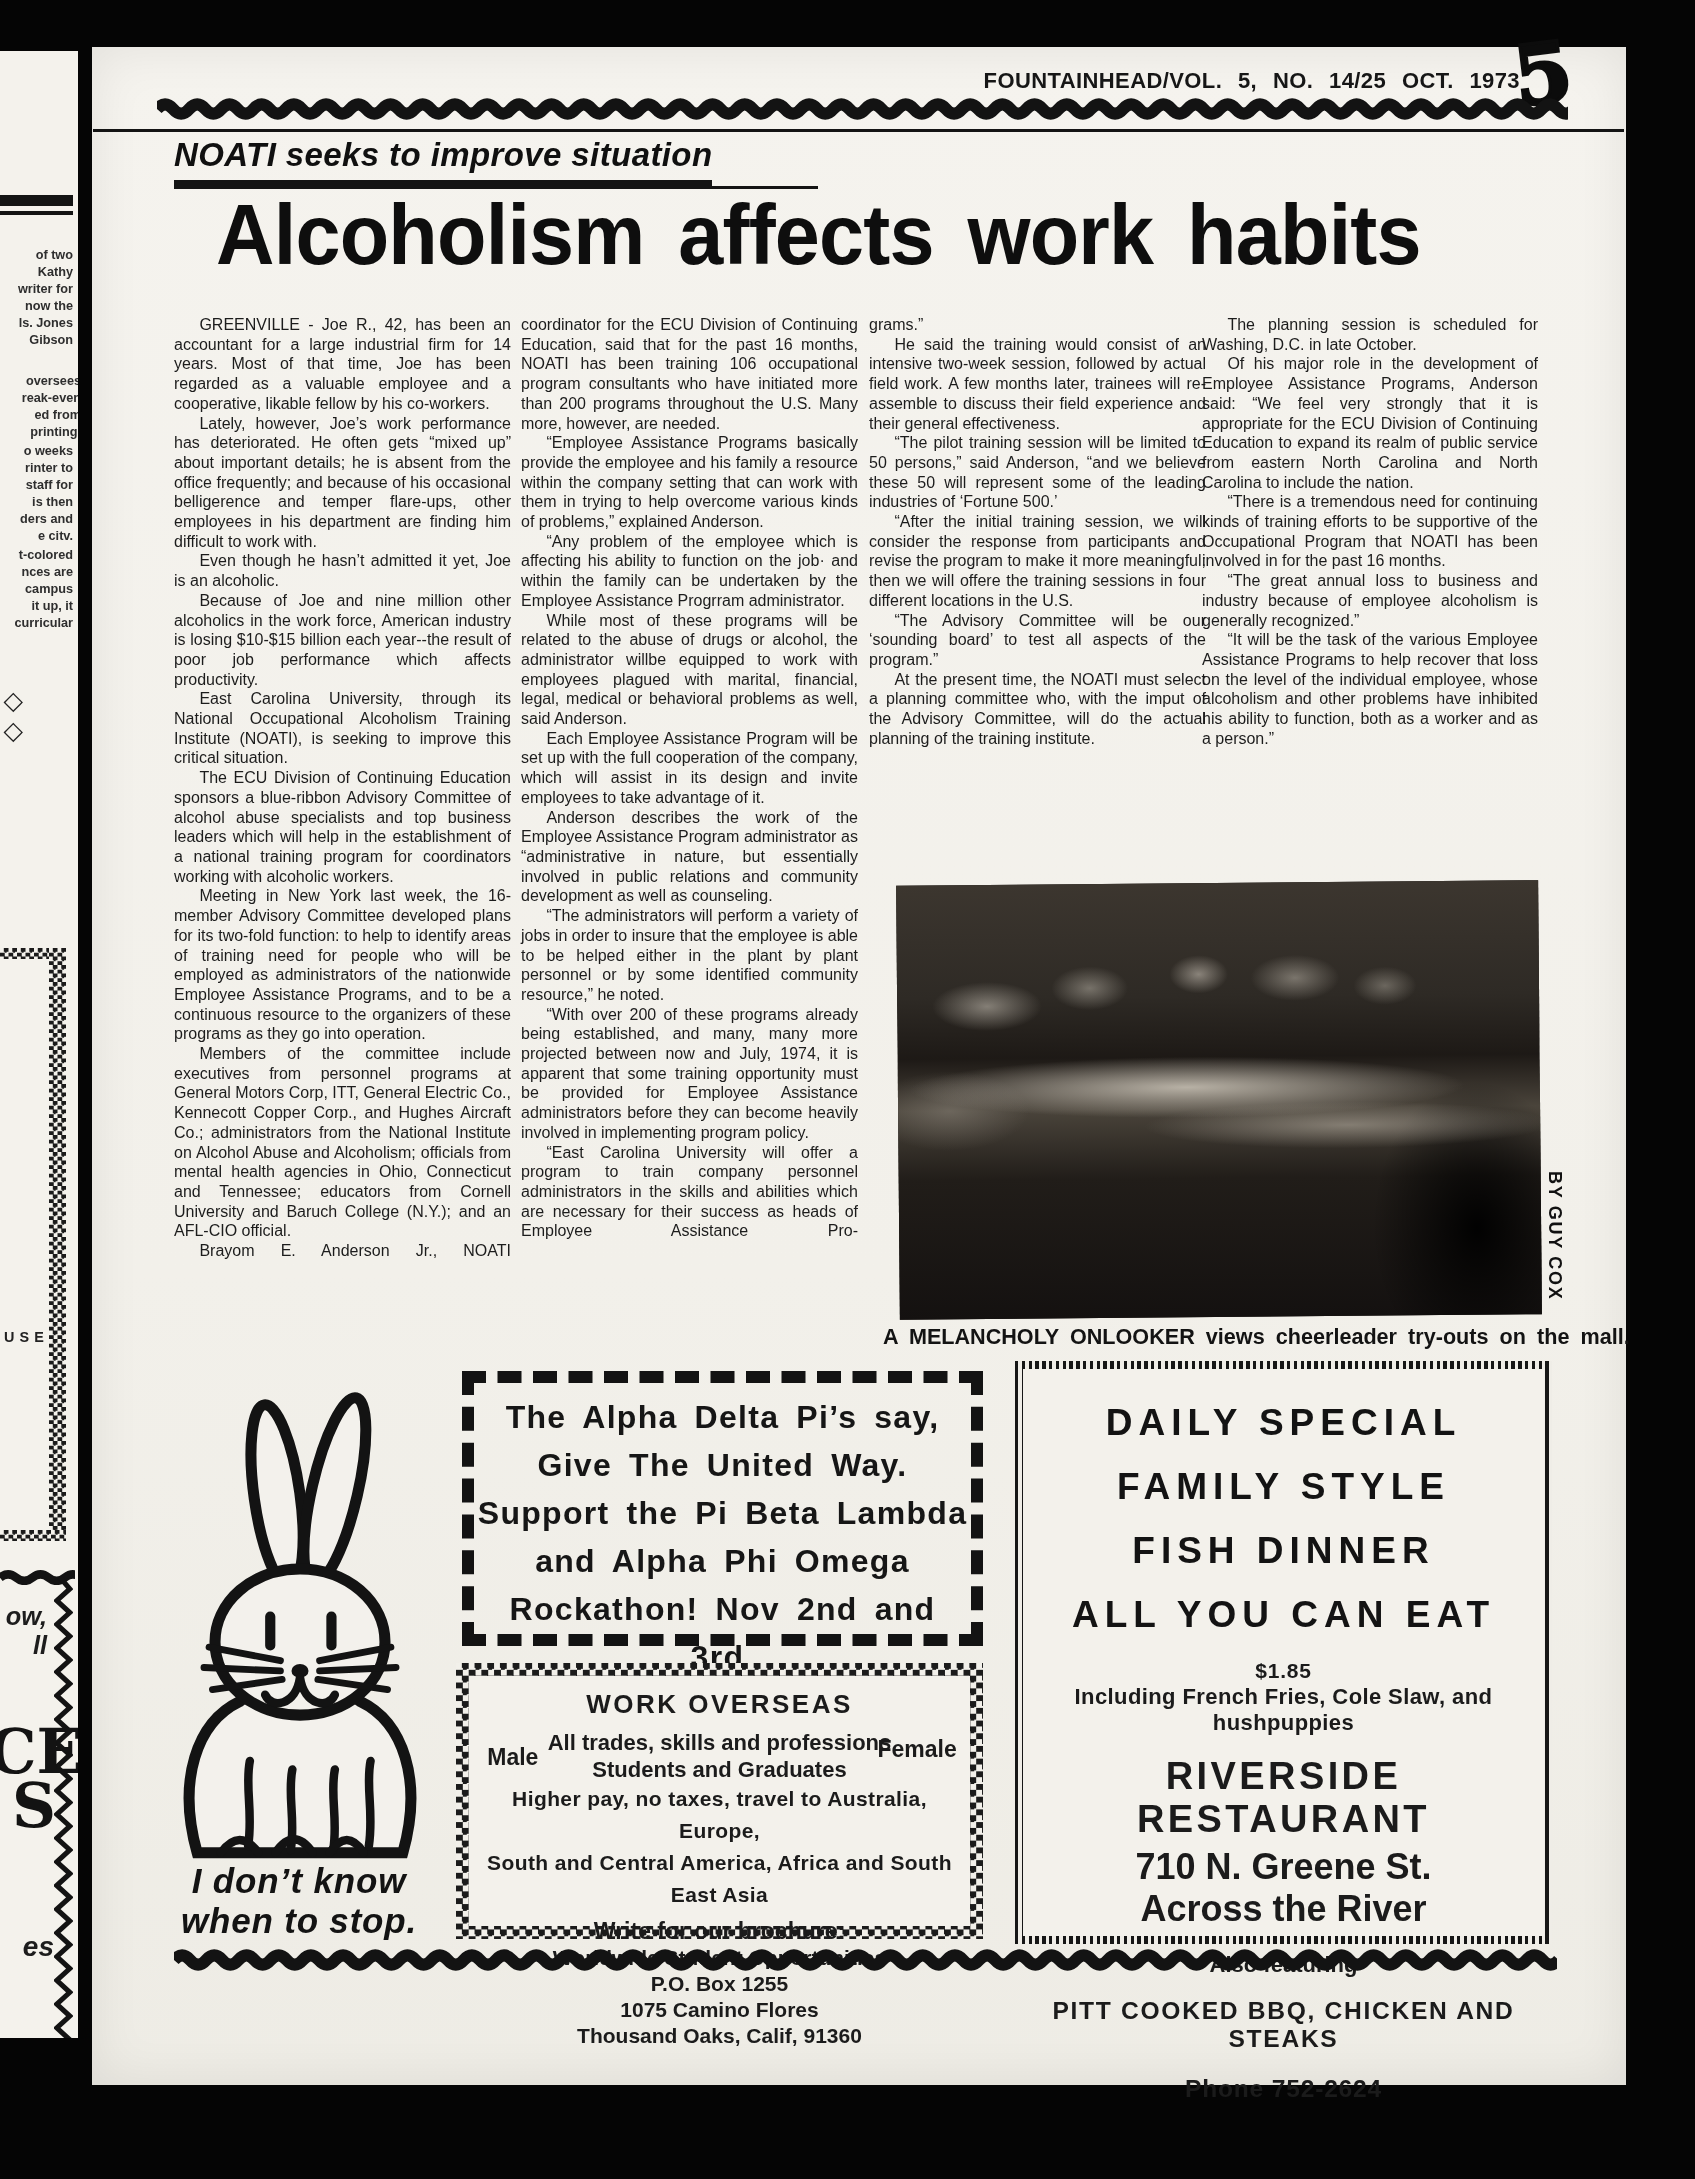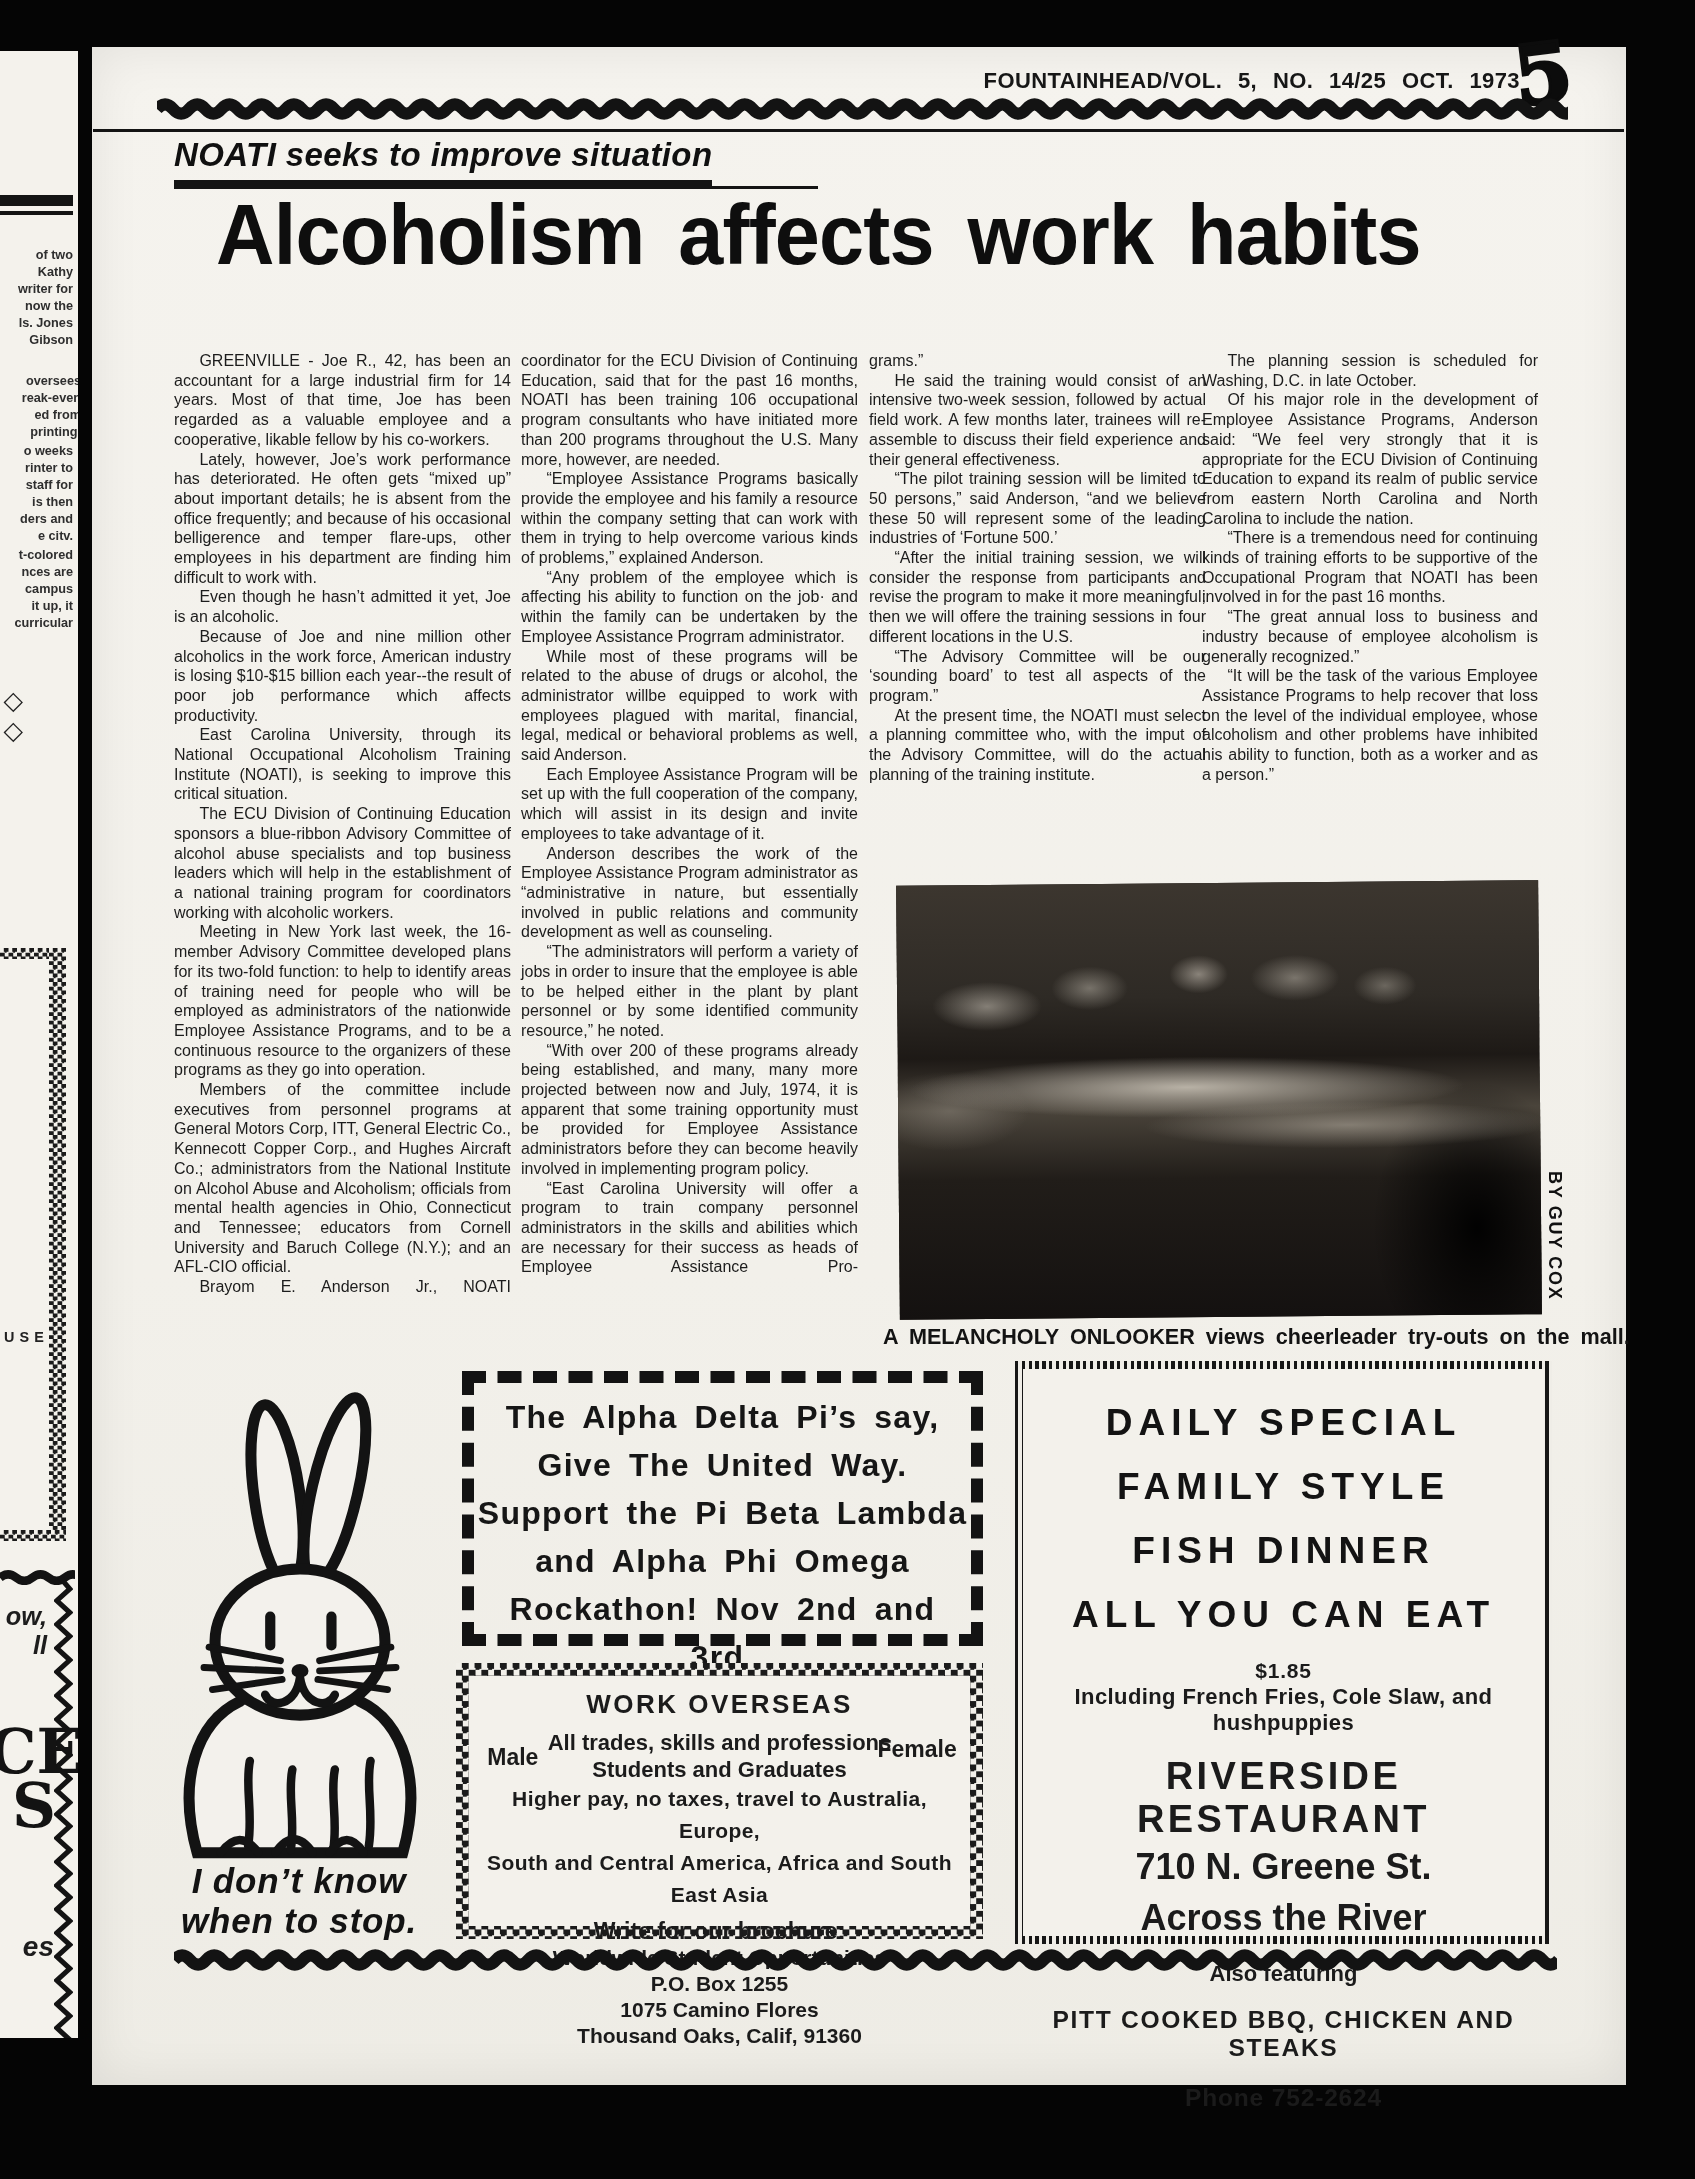--- a/index.html
+++ b/index.html
@@ -17,21 +17,21 @@
       transform:rotate(-7deg);-webkit-text-stroke:3.4px #0c0c0c;color:#0c0c0c;}
   .rule{background:#141414;}
   
   #kicker{left:174px;top:136px;font-size:33px;font-weight:bold;font-style:italic;
       letter-spacing:0.4px;border-bottom:6px solid #141414;padding-bottom:6px;color:#101010;}
   #kicker-sub{left:174px;top:186px;width:644px;height:2.5px;}
   #headline{left:216px;top:186px;width:1339px;font-size:81px;font-weight:bold;
       letter-spacing:-0.8px;word-spacing:12px;white-space:nowrap;color:#0e0e0e;
       transform:scaleY(1.06);transform-origin:top left;}
   
-  .col{width:337px;font-size:16px;line-height:19.7px;text-align:justify;color:#1c1c1c;margin-top:36px;}
+  .col{width:337px;font-size:16px;line-height:19.7px;text-align:justify;color:#1c1c1c;}
   .col .para{margin:0;text-indent:25.4px;}
   .col.cont .para:first-child{text-indent:0;}
   .col.j-last .para:last-child{text-align-last:justify;}
   #col1{left:174px;top:315px;}
   #col2{left:521px;top:315px;}
   #col3{left:869px;top:315px;}
   #col4{left:1202px;top:315px;width:336px;}
   
   #photo{left:898px;top:883px;width:642px;height:434px;transform:rotate(-.5deg);
      background:
@@ -75,21 +75,21 @@
   
   #ad-riv{left:1015px;top:1361px;width:537px;height:583px;
      background:repeating-linear-gradient(90deg,#161616 0 3.4px,#efede7 3.4px 6.8px);}
   #ad-riv .inner{position:absolute;left:7.6px;top:7.6px;right:7.6px;bottom:7.6px;background:#f3f1eb;
      text-align:center;}
   #ad-riv .big{font-size:37px;font-weight:bold;letter-spacing:6px;line-height:64px;color:#131313;}
   #riv-price{margin-top:12px;font-size:21px;font-weight:bold;letter-spacing:0.8px;}
   #riv-inc{font-size:22px;font-weight:bold;margin-top:1.7px;letter-spacing:0.4px;}
   #riv-name{margin-top:18.6px;font-size:38px;font-weight:bold;letter-spacing:3.4px;}
   #riv-addr{font-size:36px;font-weight:bold;margin-top:5.1px;}
-  #riv-loc{font-size:36px;font-weight:bold;margin-top:9px;}
+  #riv-loc{font-size:36px;font-weight:bold;margin-top:0;}
   #riv-also{margin-top:22px;font-size:22px;font-weight:bold;}
   #riv-feat{margin-top:18.6px;font-size:24.6px;font-weight:bold;letter-spacing:1.7px;}
   #riv-phone{margin-top:22px;font-size:24.6px;font-weight:bold;letter-spacing:0.8px;}
   
   .frag{width:73px;text-align:right;font-size:12.7px;font-weight:600;line-height:17px;
      color:#2e2e2e;}
   #lf-bar1{left:0;top:144px;width:73px;height:11px;}
   #lf-bar2{left:0;top:160px;width:73px;height:4.2px;}
   #lf-diamonds{left:3.4px;top:634px;font-size:25.4px;letter-spacing:18.6px;color:#222;}
   #lf-chk-v{left:49px;top:897px;width:17px;height:593px;

